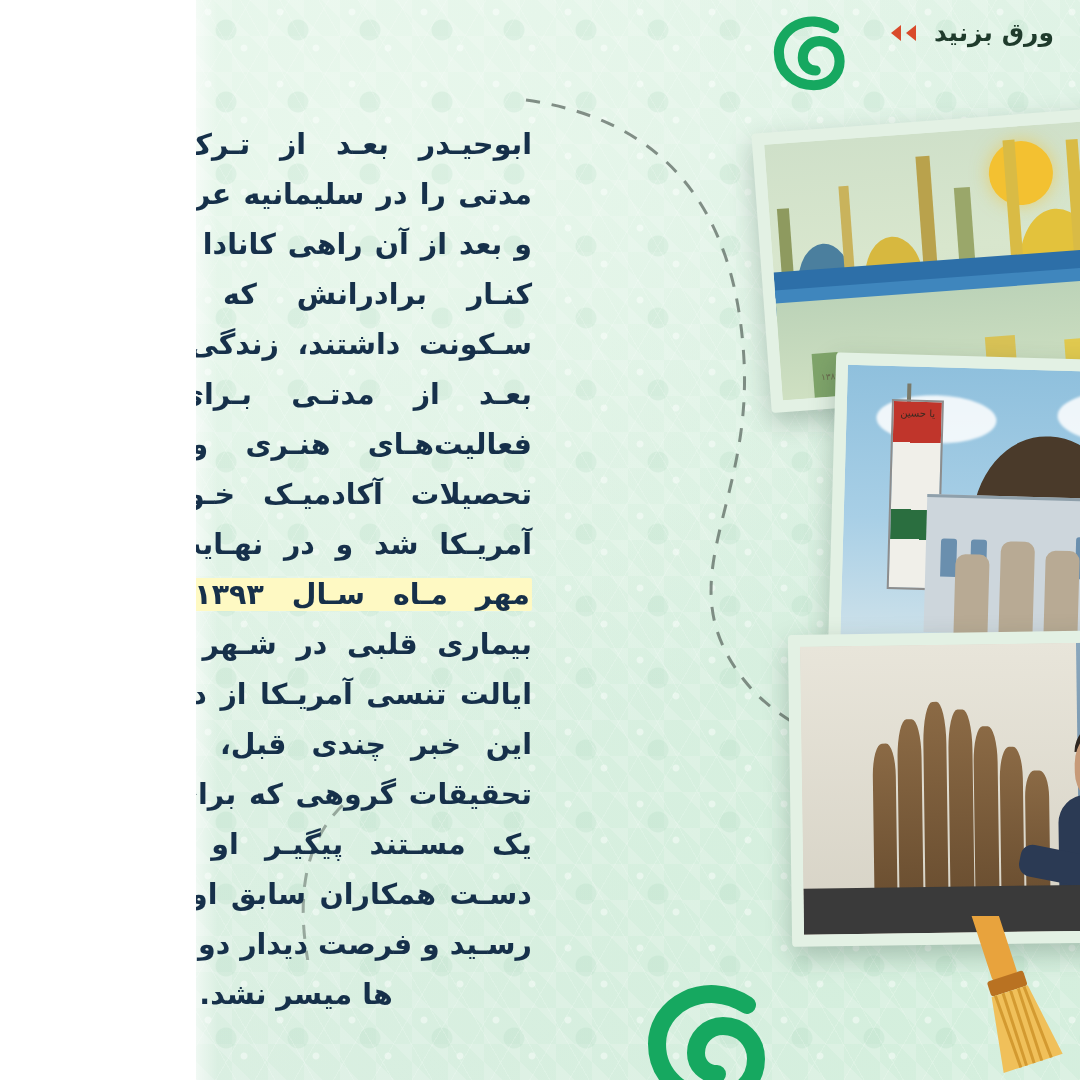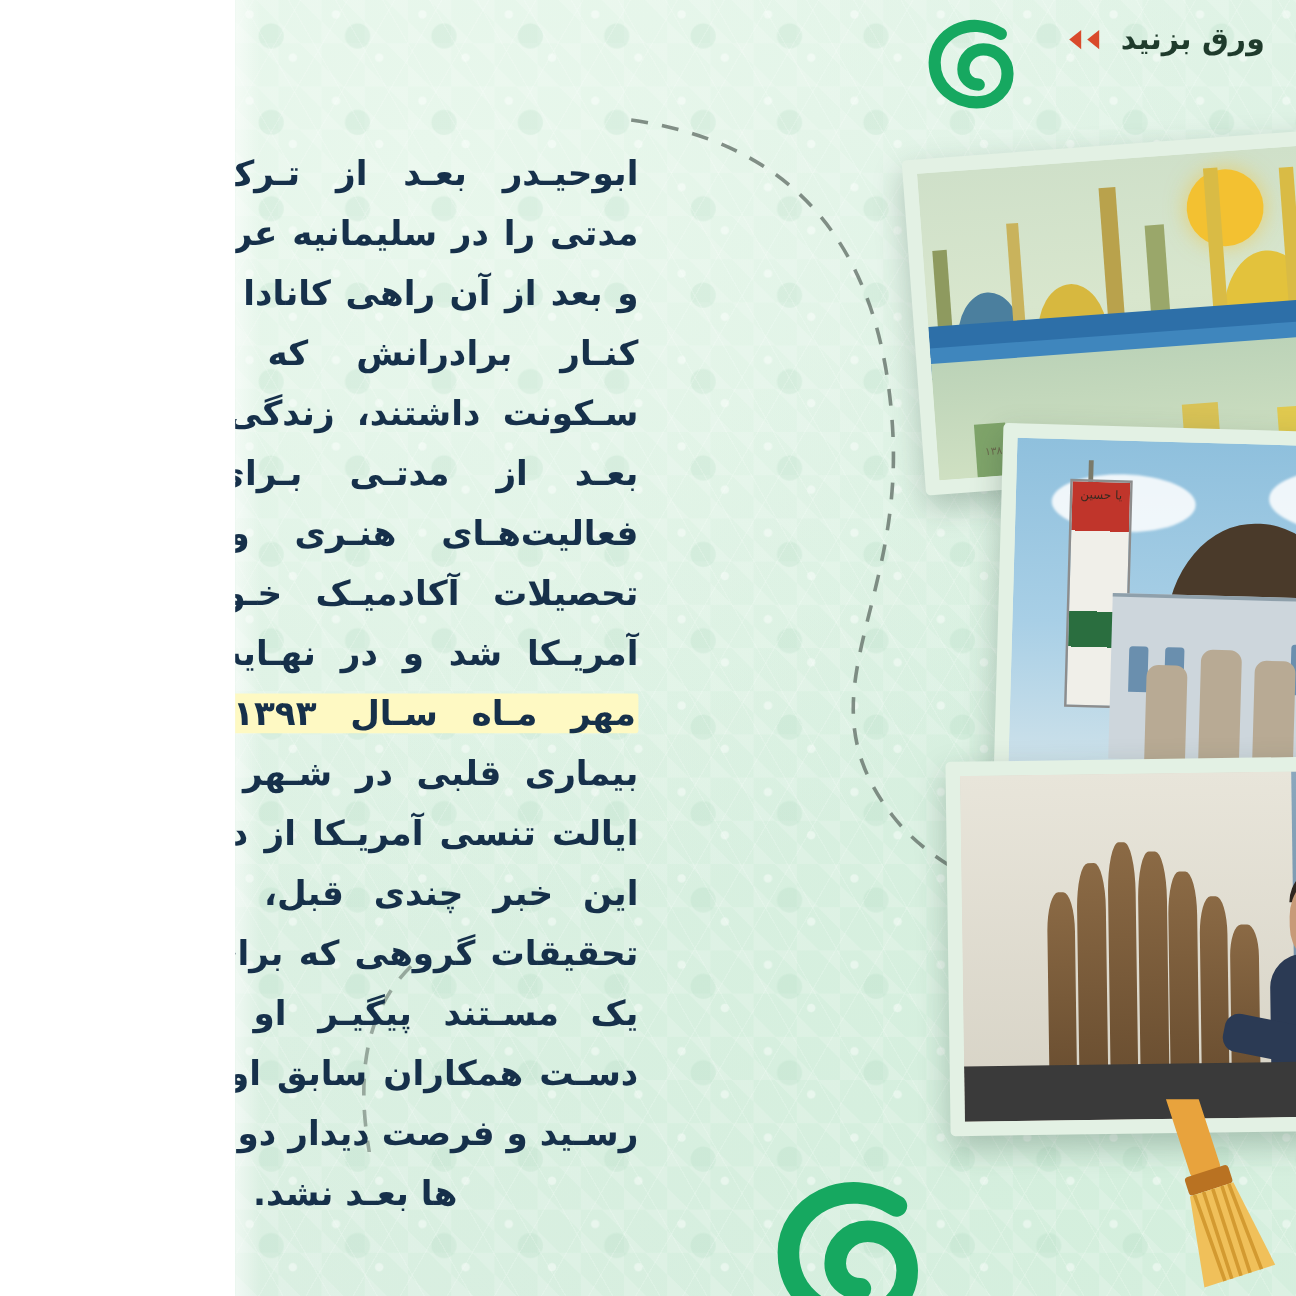--- a/index.html
+++ b/index.html
@@ -169,21 +169,21 @@
     <span class="chev">
       <svg width="34" height="22" viewBox="0 0 34 22">
         <path d="M15 3 L5 11 L15 19 Z" fill="#d94a2b"></path>
         <path d="M30 3 L20 11 L30 19 Z" fill="#d94a2b"></path>
       </svg>
     </span>
   </div>
 
   <div class="article">
     <p><span>ابوحیـدر بعـد از تـرک ایـران، مدتی را در سلیمانیه عراق گذراند و بعد از آن راهی کانادا شـد تا در کنـار برادرانش که در آنجا سـکونت داشتند، زندگی کنـد. او بعـد از مدتـی بـرای ادامـه فعالیت‌هـای هنـری و تکمیـل تحصیلات آکادمیـک خـود راهـی آمریـکا شد و در نهـایت نیز در </span><span class="hl">مهر مـاه سـال ۱۳۹۳</span><span> بر اثـر بیماری قلبی در شـهر نشـو یل ایالت تنسی آمریـکا از دنیا رفـت. این خبر چندی قبل، به دنبـال تحقیقات گروهی که برای سـاخت یک مسـتند پیگیـر او بودند به دسـت همکاران سابق او در ایران رسـید و فرصت دیدار دوباره آن</span></p>
-    <p class="last-line">ها بعـد نشد.</p>
+    <p class="last-line">ها میسر نشد.</p>
   </div>
 
   <div class="photos">
 
     <div class="photo" id="photo-1">
       <div class="inner">
         <div class="p1">
           <div class="sun"></div>
 
           <div class="dome" style="left:6%;width:54px;height:40px;background:#4b7f9e;"></div>

